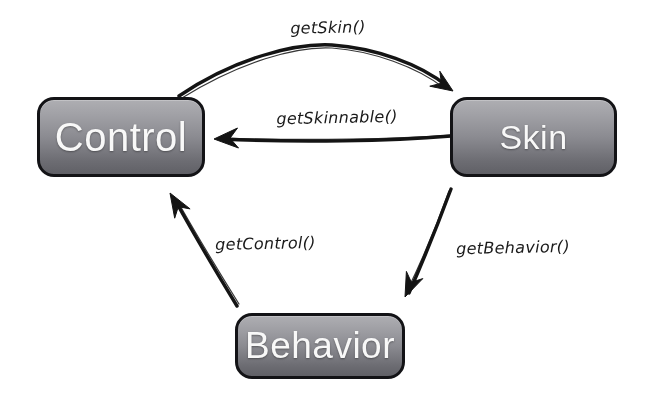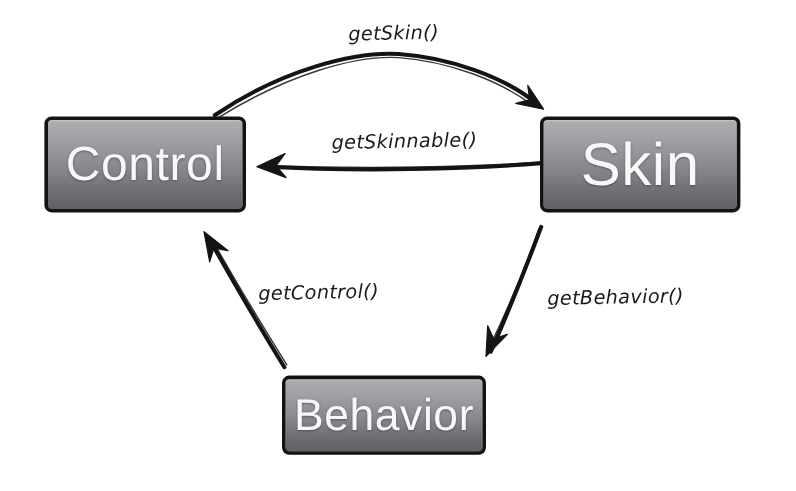--- a/index.html
+++ b/index.html
@@ -13,40 +13,40 @@
     height: 409px;
     background: #ffffff;
     overflow: hidden;
     font-family: "Liberation Sans", sans-serif;
   }
   
   .node {
     position: absolute;
     box-sizing: border-box;
     border: 3px solid #131316;
-    border-radius: 6px;
+    border-radius: 17px;
     background: linear-gradient(180deg, #aeaeb2 0%, #a2a2a7 18%, #8b8b91 50%, #6d6d73 82%, #606066 100%);
     display: flex;
     align-items: center;
     justify-content: center;
     box-shadow: inset 0 1px 0 rgba(255,255,255,0.25);
   }
   .node-label {
     color: #f8f8f8;
     font-family: "Liberation Sans", sans-serif;
     font-weight: 300;
     letter-spacing: 0.5px;
     text-shadow: 0 1px 2px rgba(0,0,0,0.35);
     white-space: nowrap;
   }
   #node-control  { left: 37px;  top: 97px;  width: 168px; height: 80px; }
   #node-skin     { left: 450px; top: 97px;  width: 167px; height: 80px; }
   #node-behavior { left: 235px; top: 313px; width: 170px; height: 66px; }
   #node-control  .node-label { font-size: 40px; }
-  #node-skin     .node-label { font-size: 50px; }
+  #node-skin     .node-label { font-size: 34px; }
   #node-behavior .node-label { font-size: 37px; }
 
   
   #arrow-layer {
     position: absolute;
     left: 0; top: 0;
     width: 663px;
     height: 409px;
     pointer-events: none;
   }

